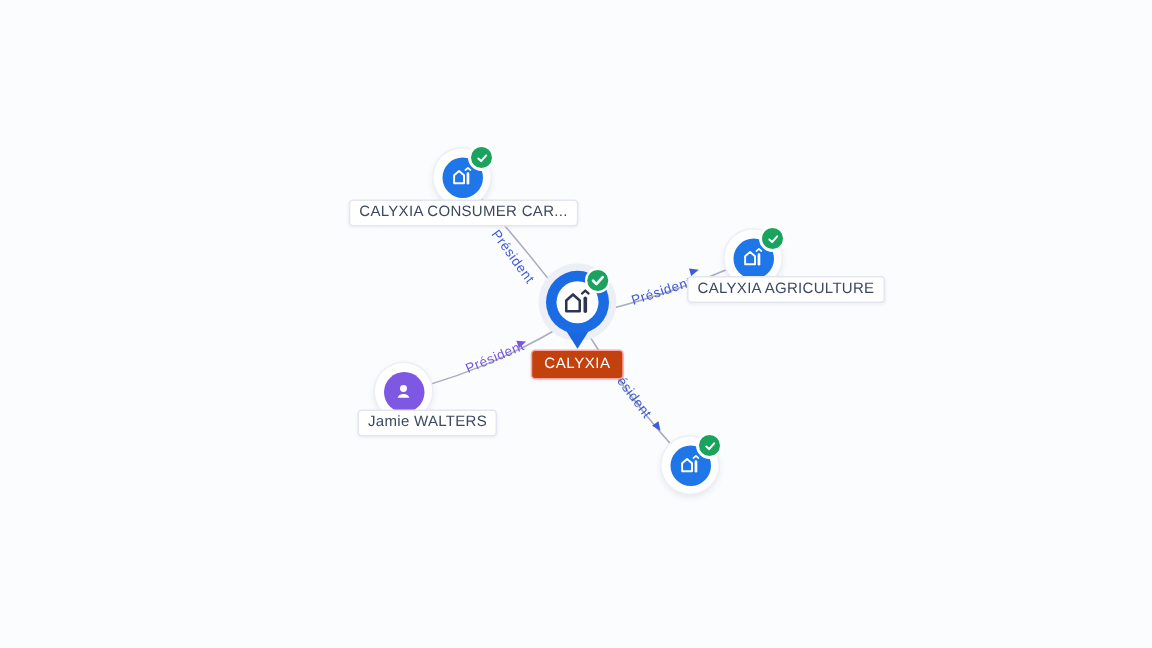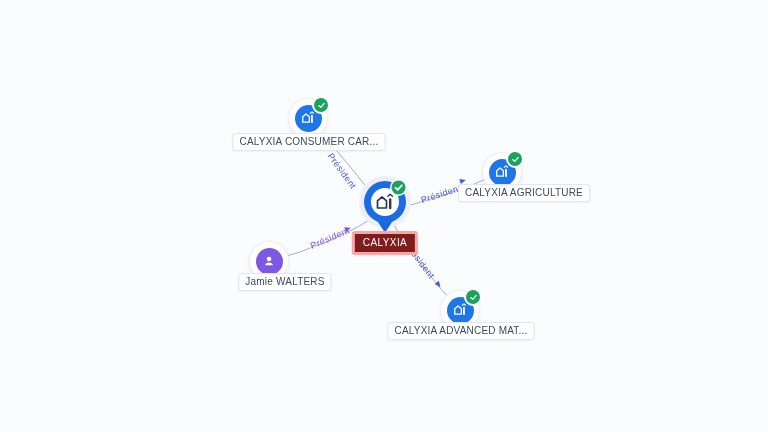--- a/index.html
+++ b/index.html
@@ -37,21 +37,21 @@
   .pill{
     position:absolute;z-index:4;transform:translate(-50%,-50%);
     background:#ffffff;border:1px solid #e3e6ee;border-radius:3px;
     padding:2px 6px 3px 6px;font-size:10px;color:#3d4961;
     letter-spacing:.2px;white-space:nowrap;
     box-shadow:0 1px 2px rgba(40,50,80,.06);
     cursor:pointer;
     text-align:right;
   }
   .pill-selected{
-    background:#7f1d1d;color:#ffffff;border:3px solid #fca5a5;
+    background:#c2410c;color:#ffffff;border:1px solid #fca5a5;
     padding:3px 8px 4px 8px;letter-spacing:.4px;
   }
   .pin{position:absolute;z-index:3;transform:translate(-50%,-50%);cursor:pointer;}
 </style>
 </head>
 <body>
 
 <div class="canvas">
 
   <svg class="edges-svg" width="768" height="432" viewBox="0 0 768 432">
@@ -124,21 +124,20 @@
           <path d="M15 5.8 L17.3 3.8 L19.5 5.8" fill="none" stroke="#ffffff" stroke-width="1.5" stroke-linecap="round" stroke-linejoin="round"></path>
         </svg>
       </div>
       <div class="badge">
         <svg width="9" height="9" viewBox="0 0 12 12">
             <path d="M2.5 6.2 L5 8.5 L9.5 3.5" fill="none" stroke="#ffffff" stroke-width="1.8" stroke-linecap="round" stroke-linejoin="round"></path>
           </svg>
       </div>
     </div>
   </div>
-  <div class="pill" style="left:461px;top:331px;">CALYXIA ADVANCED MAT...</div>
 
   <div class="node" style="left:269px;top:261px;">
     <div class="node-circle">
       <div class="inner-circle inner-person">
         <svg width="18" height="18" viewBox="0 0 24 24">
           <circle cx="12" cy="9.3" r="3.1" fill="#ffffff"></circle>
           <path d="M6.8 17.6 a5.3 4.3 0 0 1 10.4 0 Z" fill="#ffffff"></path>
         </svg>
       </div>
     </div>

